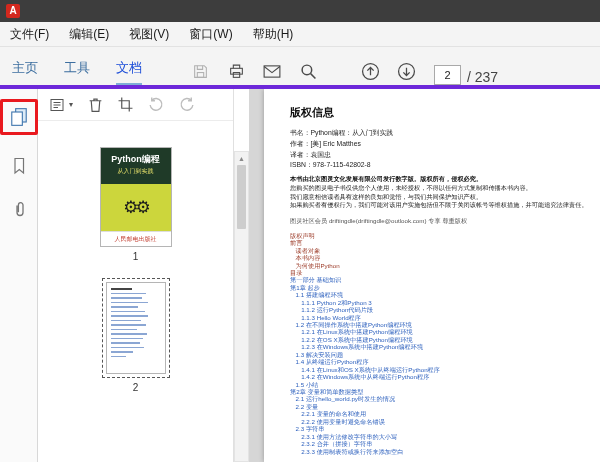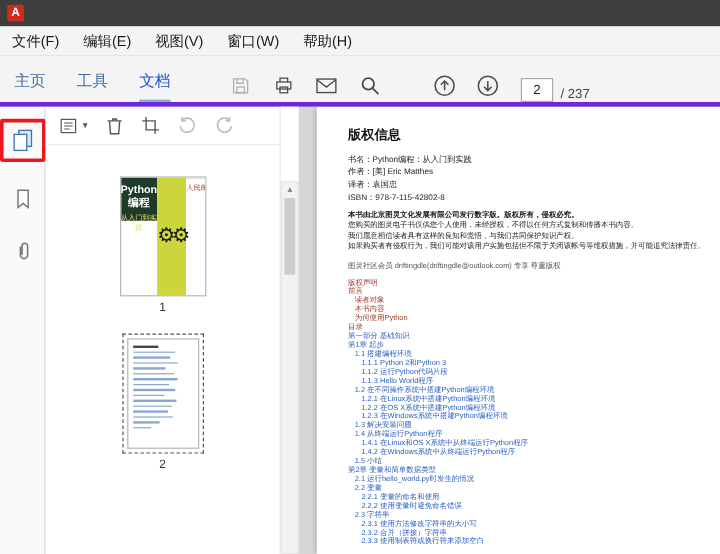--- a/index.html
+++ b/index.html
@@ -13,39 +13,39 @@
   .menubar{height:25px;background:#f4f4f4;border-bottom:1px solid #e2e2e2;display:flex;align-items:center;gap:20px;padding:0 10px;font-size:12px;color:#1a1a1a}
   .menu-item{cursor:default}
 
   .toolbar{height:42px;background:#f4f4f4;border-bottom:4px solid #6d28d9;display:flex;align-items:flex-end;padding:0 12px}
   .tabs{display:flex;gap:26px;margin-right:44px}
   .tab{font-size:13px;color:#3c6e9f;cursor:default}
   .tab.active{color:#1d4ed8;border-bottom:2px solid #7faed6;padding-bottom:6px}
   .tbtn{width:28px;height:28px;display:flex;align-items:center;justify-content:center;margin-right:8px}
   .tb-gap{width:26px}
   .pagebox{width:27px;height:20px;border:1px solid #a9a9a9;background:#fff;font-size:11px;color:#222;text-align:center;line-height:18px;margin:0 6px}
-  .pagetotal{font-size:11px;color:#444}
+  .pagetotal{font-size:14px;color:#444}
 
   .main{position:absolute;top:89px;left:0;right:0;bottom:0;display:flex}
 
   .rail{width:38px;background:#fafafa;border-right:1px solid #d8d8d8;display:flex;flex-direction:column;align-items:center;padding-top:10px;gap:18px}
   .rail-btn{width:26px;height:26px;display:flex;align-items:center;justify-content:center}
   .annotation{border:3px solid #e9191f;border-radius:2px;padding:2px 3px}
 
   .panel{width:196px;background:#fff;display:flex;flex-direction:column;border-right:1px solid #e0e0e0}
   .panel-header{height:30px;display:flex;align-items:center;justify-content:space-between;padding:0 10px}
   .panel-title{font-size:12px;color:#333}
   .panel-close{font-size:12px;color:#666;width:18px;text-align:center;cursor:default}
   .panel-toolbar{height:32px;display:flex;align-items:center;gap:15px;padding:0 12px;border-bottom:1px solid #ececec}
   .pt-btn{display:flex;align-items:center;gap:2px}
   .caret{font-size:8px;color:#555}
 
   .thumbs{flex:1;display:flex;flex-direction:column;align-items:center;padding-top:26px;overflow:hidden}
   .thumb-item{display:flex;flex-direction:column;align-items:center}
-  .cover{width:72px;height:100px;border:1px solid #b5b5b5;display:flex;flex-direction:row;overflow:hidden}
+  .cover{width:72px;height:100px;border:1px solid #b5b5b5;display:flex;flex-direction:column;overflow:hidden}
   .cover-top{height:36px;background:#1f3a28;text-align:center;padding-top:5px}
   .cover-title{font-size:9px;font-weight:bold;color:#fff}
   .cover-sub{font-size:6px;color:#e6e06a;margin-top:1px}
   .cover-mid{flex:1;background:#ccd63c;display:flex;align-items:center;justify-content:center;font-size:17px;color:#1b1b1b;letter-spacing:-3px}
   .cover-bottom{height:15px;background:#fff;border-top:1px solid #ddd;display:flex;align-items:center;justify-content:center}
   .cover-press{font-size:6px;color:#c0392b;white-space:nowrap}
   .thumb-label{font-size:10px;color:#333;margin-top:4px;text-align:center}
   .thumb2-sel{margin-top:16px;border:1px dashed #555;padding:3px}
   .thumb2{width:60px;height:92px;background:#fff;border:1px solid #b5b5b5;padding:5px 4px;display:flex;flex-direction:column;gap:3px}
   .t2l{height:1.5px;background:#8ba6d3}

